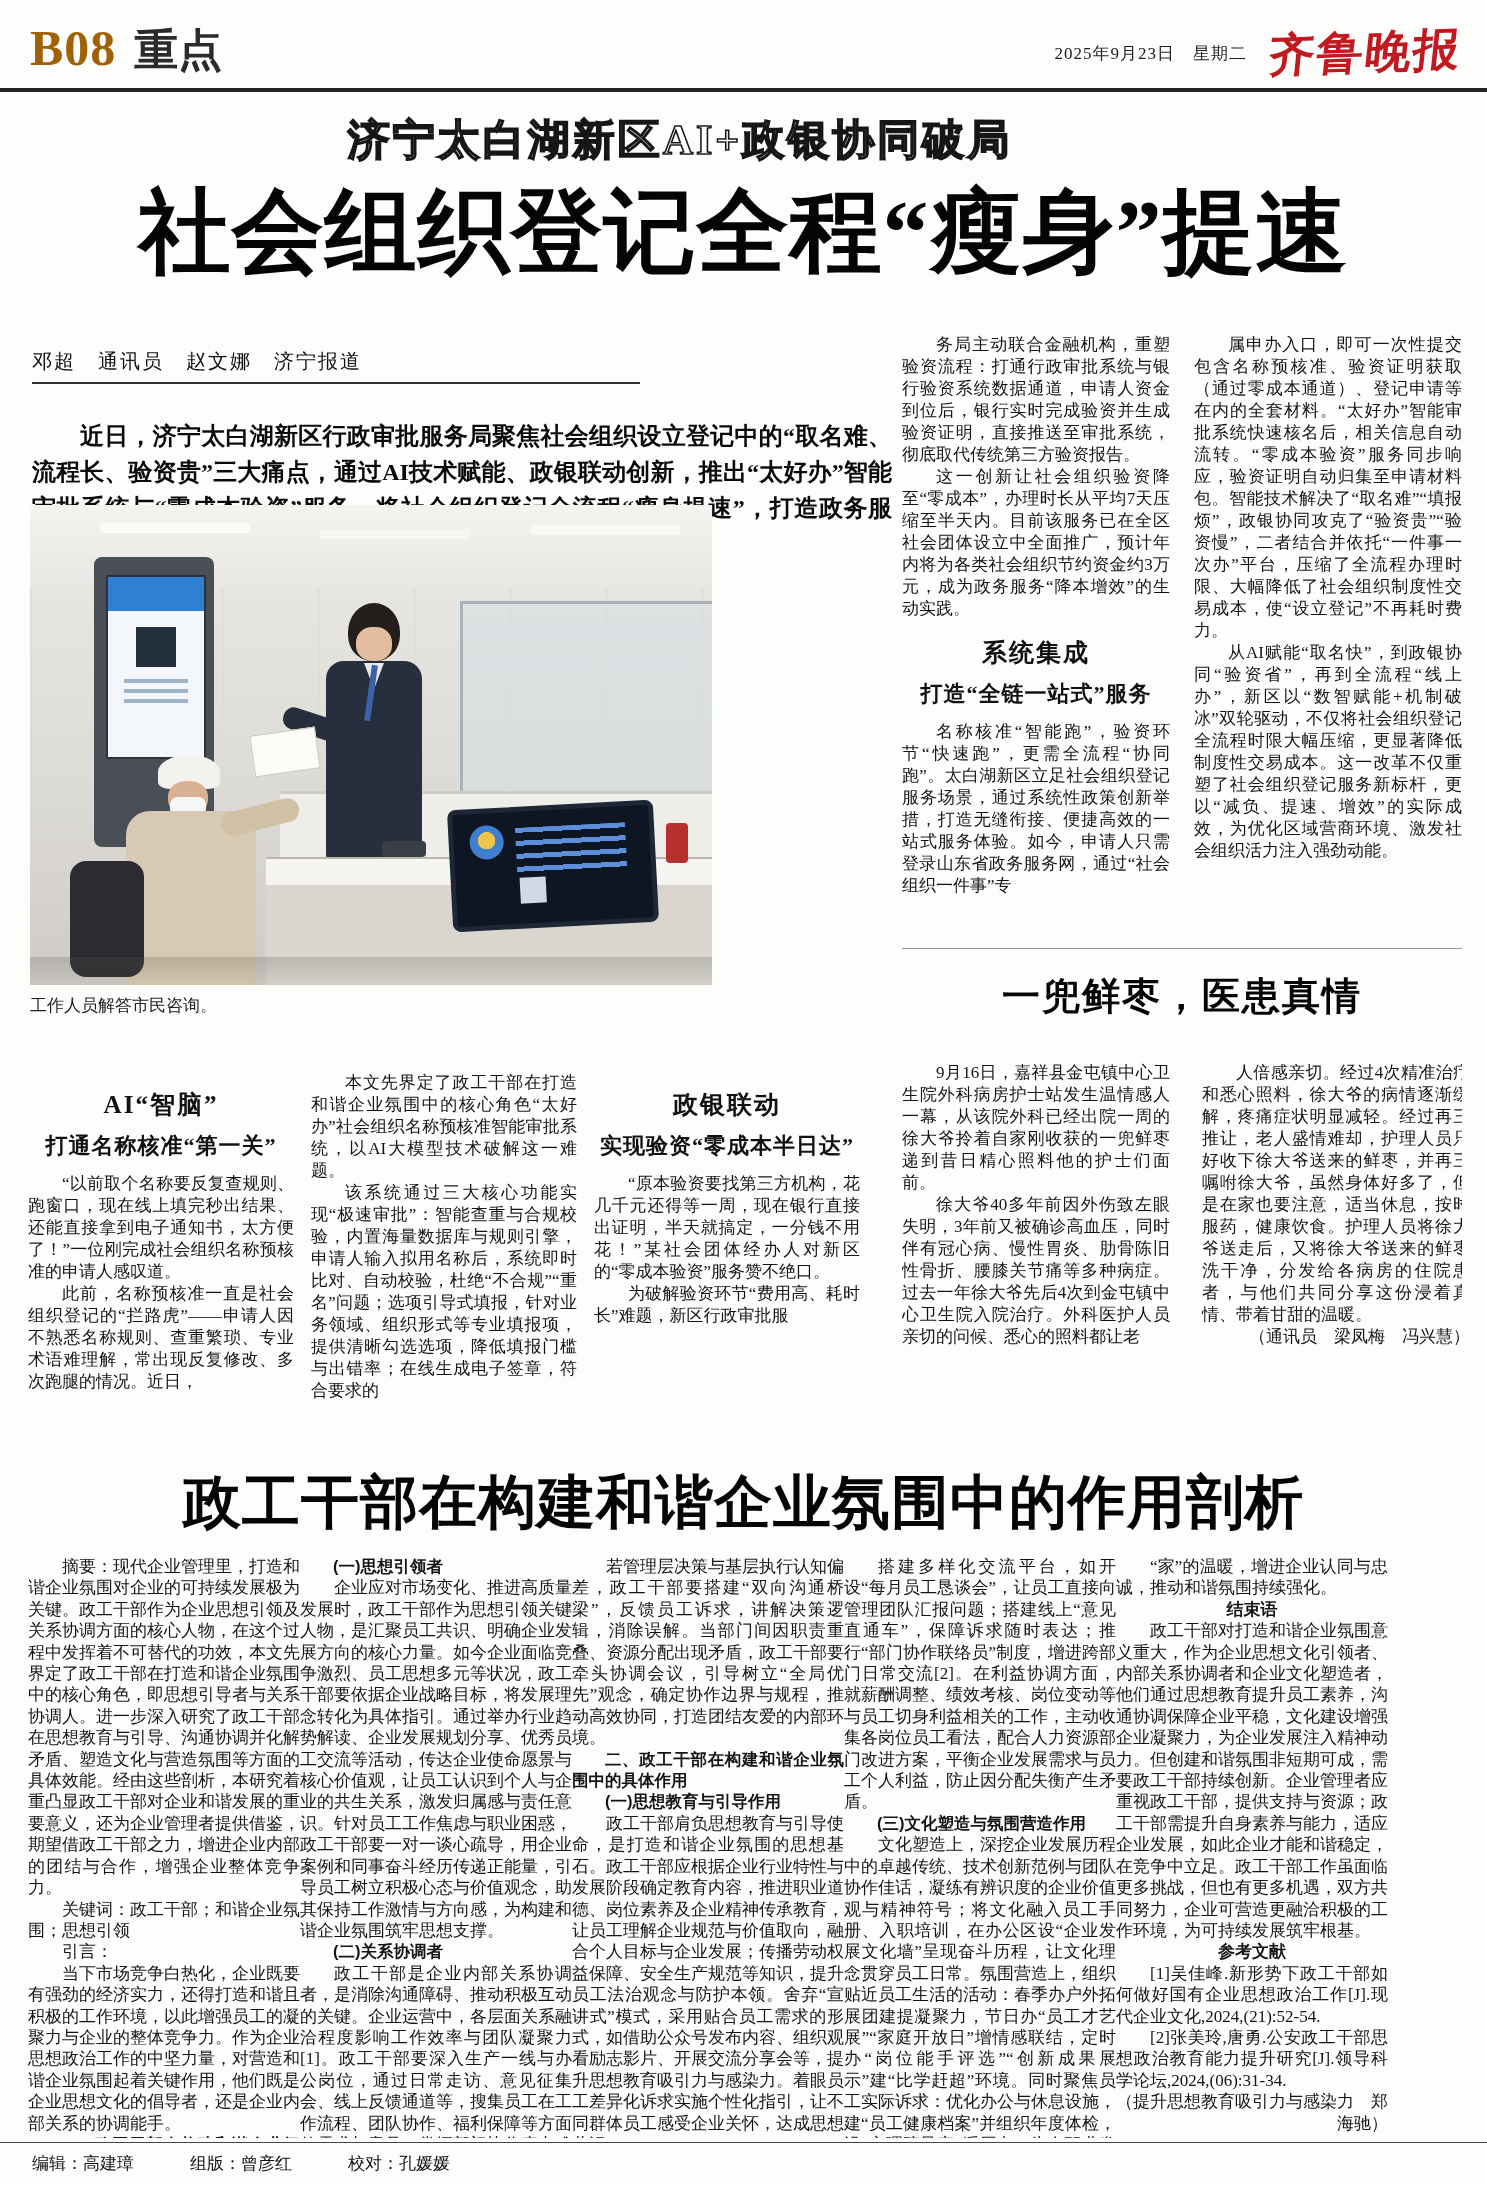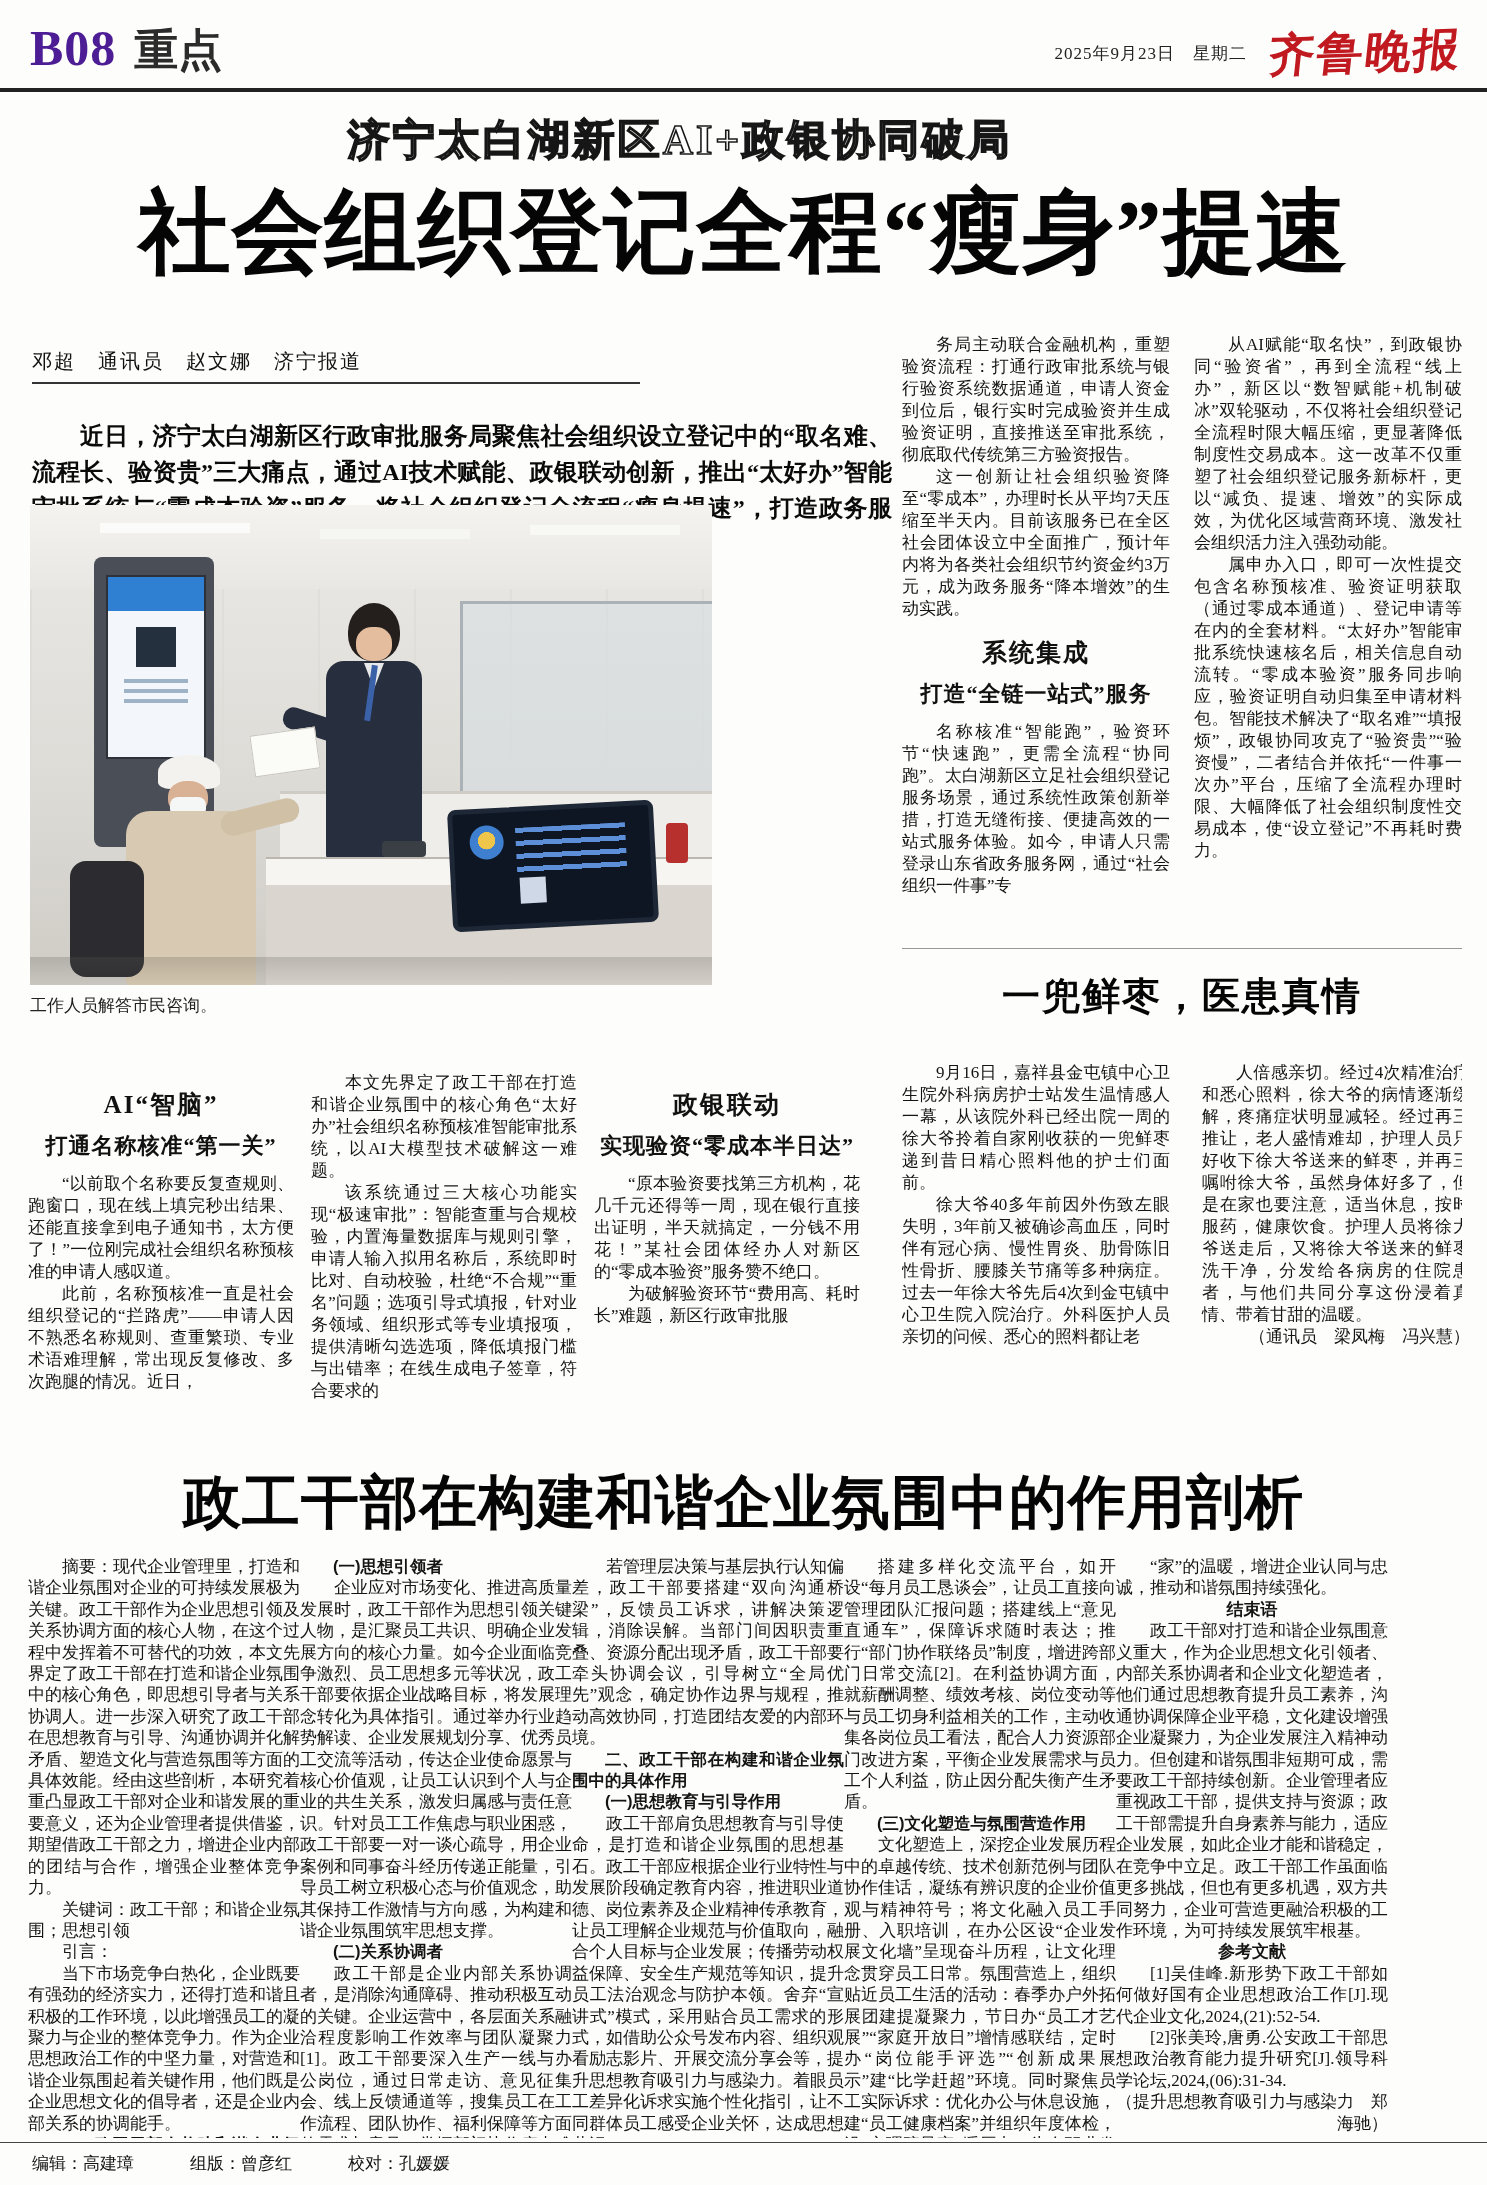--- a/index.html
+++ b/index.html
@@ -2,21 +2,21 @@
 <html><head>
 <meta charset="utf-8">
 <style>
   html,body{margin:0;padding:0;background:#9a9a9a;}
   .page{position:relative;width:1487px;height:2185px;background:#fdfdfb;margin:0 auto;
         font-family:"Liberation Serif","DejaVu Serif",serif;color:#111;overflow:hidden;}
 
   
   .hdr{position:absolute;top:16px;left:30px;right:26px;height:64px;}
   .hdr-left{position:absolute;left:0;bottom:0;display:flex;align-items:baseline;gap:18px;}
-  .pageno{font-size:50px;font-weight:bold;color:#4c1d95;letter-spacing:1px;}
+  .pageno{font-size:50px;font-weight:bold;color:#a16207;letter-spacing:1px;}
   .section{font-size:44px;font-weight:bold;color:#2b2b2b;font-family:"Liberation Sans","DejaVu Sans",sans-serif;}
   .hdr-right{position:absolute;right:0;bottom:4px;display:flex;align-items:center;gap:22px;}
   .dateline{font-size:17px;color:#222;letter-spacing:1px;}
   .masthead{font-size:46px;font-weight:bold;color:#c01920;transform:skewX(-8deg) rotate(-2deg);
             letter-spacing:2px;line-height:1;}
   .hdr-rule{position:absolute;top:88px;left:0;width:100%;height:4px;background:#222;}
 
   
   .kicker{position:absolute;top:112px;left:60px;width:1240px;text-align:center;
           font-size:42px;font-weight:600;color:#444;letter-spacing:3px;}
@@ -159,22 +159,22 @@
       <div class="col">
         <p class="bp p">务局主动联合金融机构，重塑验资流程：打通行政审批系统与银行验资系统数据通道，申请人资金到位后，银行实时完成验资并生成验资证明，直接推送至审批系统，彻底取代传统第三方验资报告。</p>
         <p class="bp p">这一创新让社会组织验资降至“零成本”，办理时长从平均7天压缩至半天内。目前该服务已在全区社会团体设立中全面推广，预计年内将为各类社会组织节约资金约3万元，成为政务服务“降本增效”的生动实践。</p>
         <div class="col-subhead">
           <div class="sh1">系统集成</div>
           <div class="sh2">打造“全链一站式”服务</div>
         </div>
         <p class="bp p">名称核准“智能跑”，验资环节“快速跑”，更需全流程“协同跑”。太白湖新区立足社会组织登记服务场景，通过系统性政策创新举措，打造无缝衔接、便捷高效的一站式服务体验。如今，申请人只需登录山东省政务服务网，通过“社会组织一件事”专</p>
       </div>
       <div class="col">
+        <p class="bp p">属申办入口，即可一次性提交包含名称预核准、验资证明获取（通过零成本通道）、登记申请等在内的全套材料。“太好办”智能审批系统快速核名后，相关信息自动流转。“零成本验资”服务同步响应，验资证明自动归集至申请材料包。智能技术解决了“取名难”“填报烦”，政银协同攻克了“验资贵”“验资慢”，二者结合并依托“一件事一次办”平台，压缩了全流程办理时限、大幅降低了社会组织制度性交易成本，使“设立登记”不再耗时费力。</p>
         <p class="bp p">从AI赋能“取名快”，到政银协同“验资省”，再到全流程“线上办”，新区以“数智赋能+机制破冰”双轮驱动，不仅将社会组织登记全流程时限大幅压缩，更显著降低制度性交易成本。这一改革不仅重塑了社会组织登记服务新标杆，更以“减负、提速、增效”的实际成效，为优化区域营商环境、激发社会组织活力注入强劲动能。</p>
-        <p class="bp p">属申办入口，即可一次性提交包含名称预核准、验资证明获取（通过零成本通道）、登记申请等在内的全套材料。“太好办”智能审批系统快速核名后，相关信息自动流转。“零成本验资”服务同步响应，验资证明自动归集至申请材料包。智能技术解决了“取名难”“填报烦”，政银协同攻克了“验资贵”“验资慢”，二者结合并依托“一件事一次办”平台，压缩了全流程办理时限、大幅降低了社会组织制度性交易成本，使“设立登记”不再耗时费力。</p>
       </div>
     </div>
 
   <div class="a2-box">
     <h2 class="a2-title">一兜鲜枣，医患真情</h2>
   </div>
   <div class="cols a2-cols">
       <div class="col">
         <p class="bp p">9月16日，嘉祥县金屯镇中心卫生院外科病房护士站发生温情感人一幕，从该院外科已经出院一周的徐大爷拎着自家刚收获的一兜鲜枣递到昔日精心照料他的护士们面前。</p>
         <p class="bp p">徐大爷40多年前因外伤致左眼失明，3年前又被确诊高血压，同时伴有冠心病、慢性胃炎、肋骨陈旧性骨折、腰膝关节痛等多种病症。过去一年徐大爷先后4次到金屯镇中心卫生院入院治疗。外科医护人员亲切的问候、悉心的照料都让老</p>

